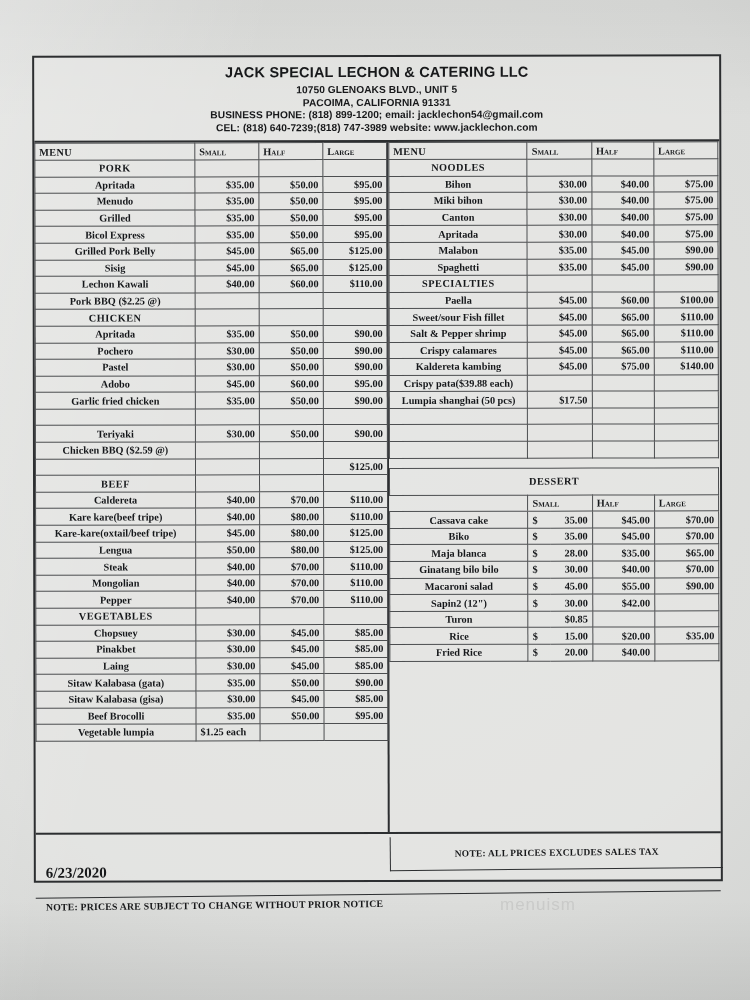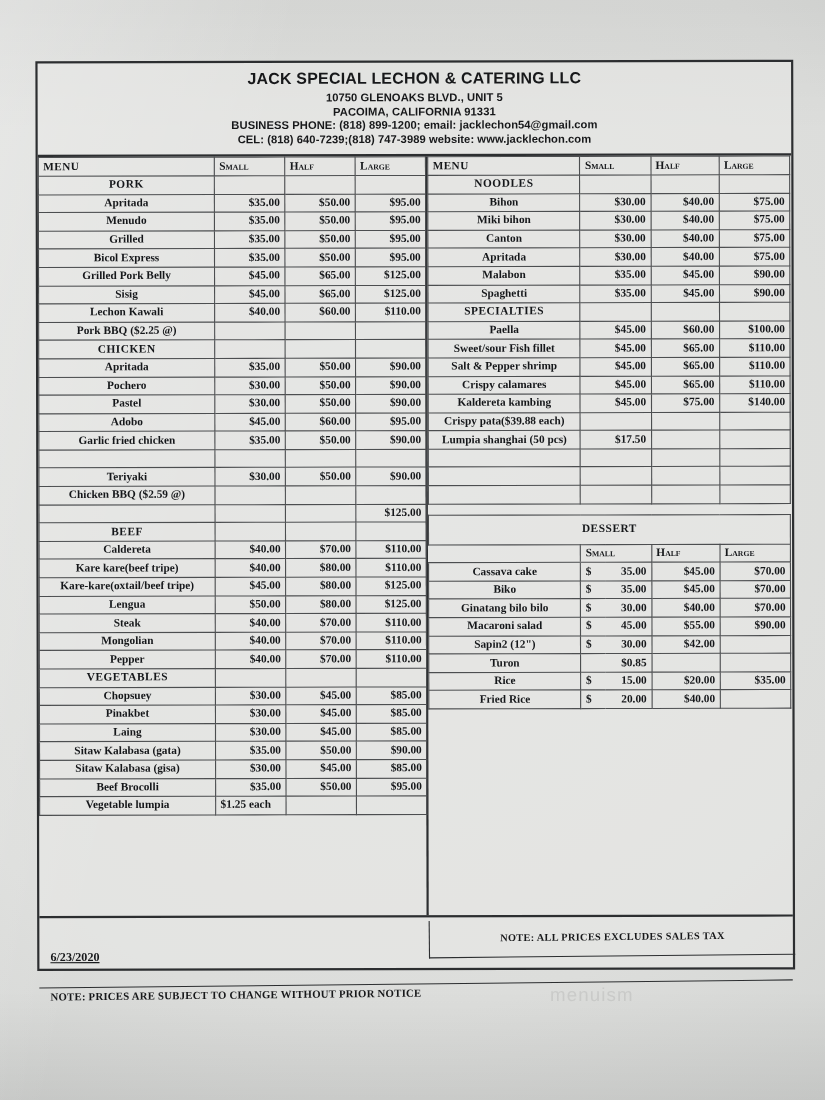--- a/index.html
+++ b/index.html
@@ -94,23 +94,22 @@
   .gap{height:9px;}
 
   
   .footer{
     position:relative;
     height:80px;
     border-top:2.2px solid #2c2e30;
   }
   .date{
     position:absolute;left:10px;top:30px;
-    font-size:11px;font-weight:bold;
+    font-size:15px;font-weight:bold;
     font-family:"Liberation Serif", serif;
-    text-decoration:underline;
   }
   .tax-note{
     position:absolute;left:354px;top:2px;width:333px;height:34px;
     border-left:1.8px solid #2c2e30;
     border-bottom:1.8px solid #2c2e30;
     box-sizing:border-box;
     display:flex;align-items:center;justify-content:center;
     font-family:"Liberation Serif", serif;
     font-size:9.4px;font-weight:bold;letter-spacing:.3px;
     transform:rotate(-0.45deg);
@@ -531,20 +530,27 @@
               <td class="pr">$70.00</td>
             </tr>
             <tr>
               <td class="nm">Biko</td>
               <td class="pl" style="border-right: none;">$</td>
               <td class="pr" style="border-left: none;">35.00</td>
               <td class="pr">$45.00</td>
               <td class="pr">$70.00</td>
             </tr>
             <tr>
+              <td class="nm">Maja blanca</td>
+              <td class="pl" style="border-right: none;">$</td>
+              <td class="pr" style="border-left: none;">28.00</td>
+              <td class="pr">$35.00</td>
+              <td class="pr">$65.00</td>
+            </tr>
+            <tr>
               <td class="nm">Ginatang bilo bilo</td>
               <td class="pl" style="border-right: none;">$</td>
               <td class="pr" style="border-left: none;">30.00</td>
               <td class="pr">$40.00</td>
               <td class="pr">$70.00</td>
             </tr>
             <tr>
               <td class="nm">Macaroni salad</td>
               <td class="pl" style="border-right: none;">$</td>
               <td class="pr" style="border-left: none;">45.00</td>

